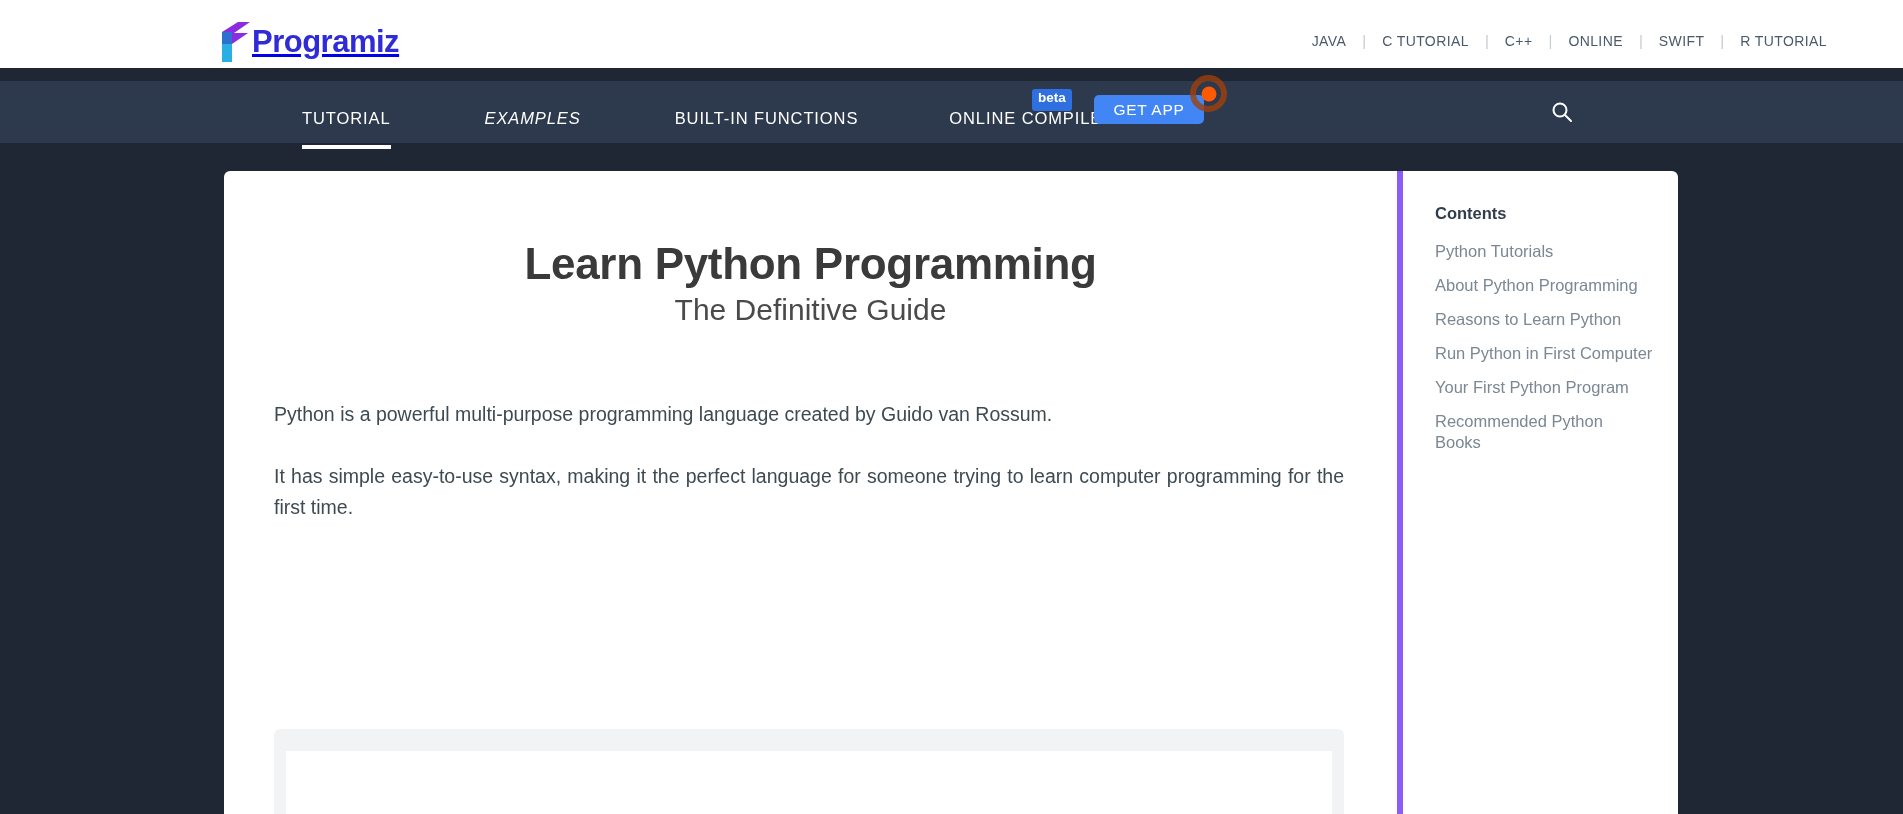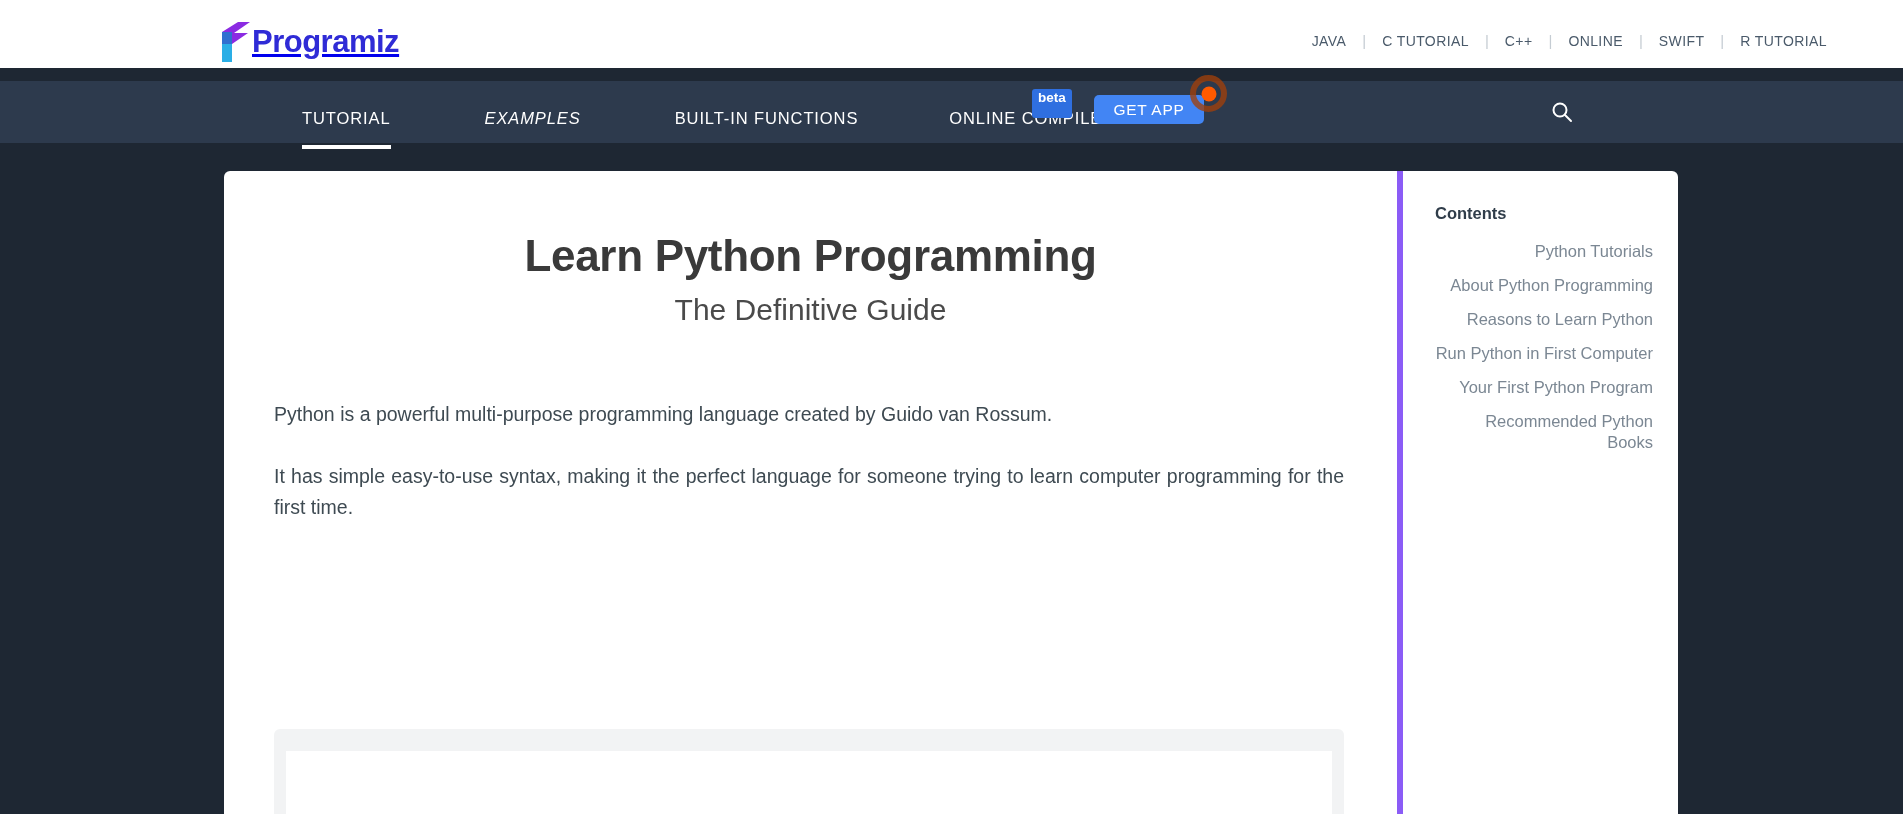--- a/index.html
+++ b/index.html
@@ -103,21 +103,21 @@
     background: #ffffff;
   }
   .beta-badge {
     position: absolute;
     left: 1032px;
     top: 89px;
     background: #2f6fe0;
     color: #ffffff;
     font-size: 13.5px;
     font-weight: bold;
-    padding: 2px 6px 13px 6px;
+    padding: 2px 6px 6px 6px;
     border-radius: 3px;
     line-height: 1.05;
   }
   .get-app {
     position: absolute;
     left: 1094px;
     top: 95px;
     width: 110px;
     height: 29px;
     background: #4285f4;
@@ -184,21 +184,21 @@
   }
   .side-col {
     width: 281px;
     height: 100%;
     border-left: 6px solid #8b5cf6;
     position: relative;
   }
 
   .page-title {
     position: absolute;
-    top: 60px;
+    top: 68px;
     left: 0;
     width: 1173px;
     text-align: center;
     font-size: 44px;
     font-weight: bold;
     color: #3a3a3a;
     letter-spacing: -0.3px;
   }
   .page-subtitle {
     position: absolute;
@@ -258,21 +258,21 @@
     font-weight: bold;
     color: #303d4a;
   }
   .contents-list {
     position: absolute;
     left: 32px;
     top: 70px;
     width: 218px;
     list-style: none;
   }
-  .contents-list li { margin-bottom: 13px; text-align: right; }
+  .contents-list li { margin-bottom: 13px; }
   .contents-list a {
     font-size: 16.5px;
     line-height: 21px;
     color: #7b8793;
     text-decoration: none;
     display: block;
   }
 </style>
 </head>
 <body>

